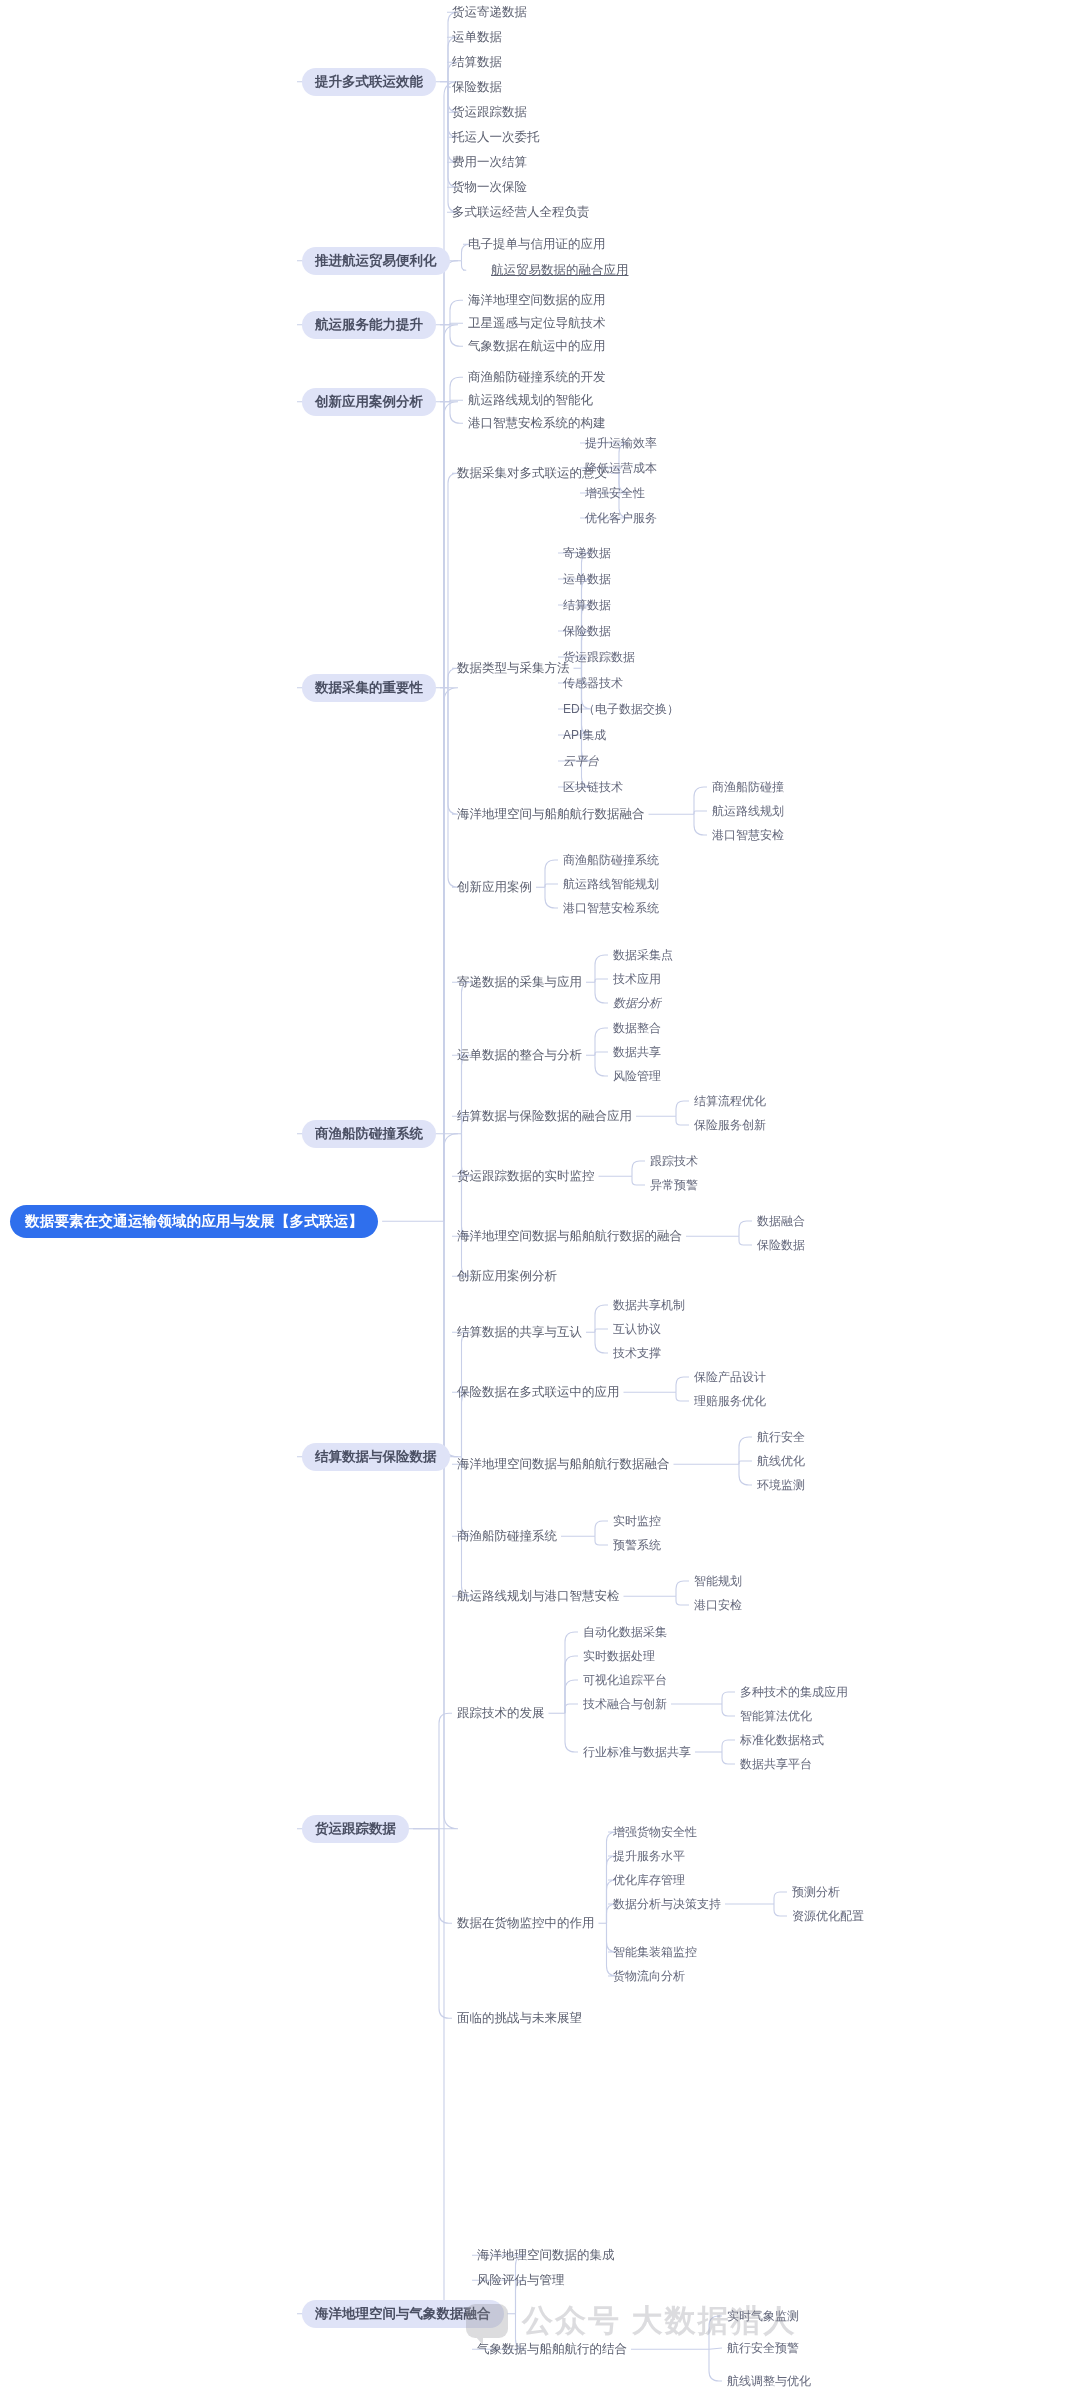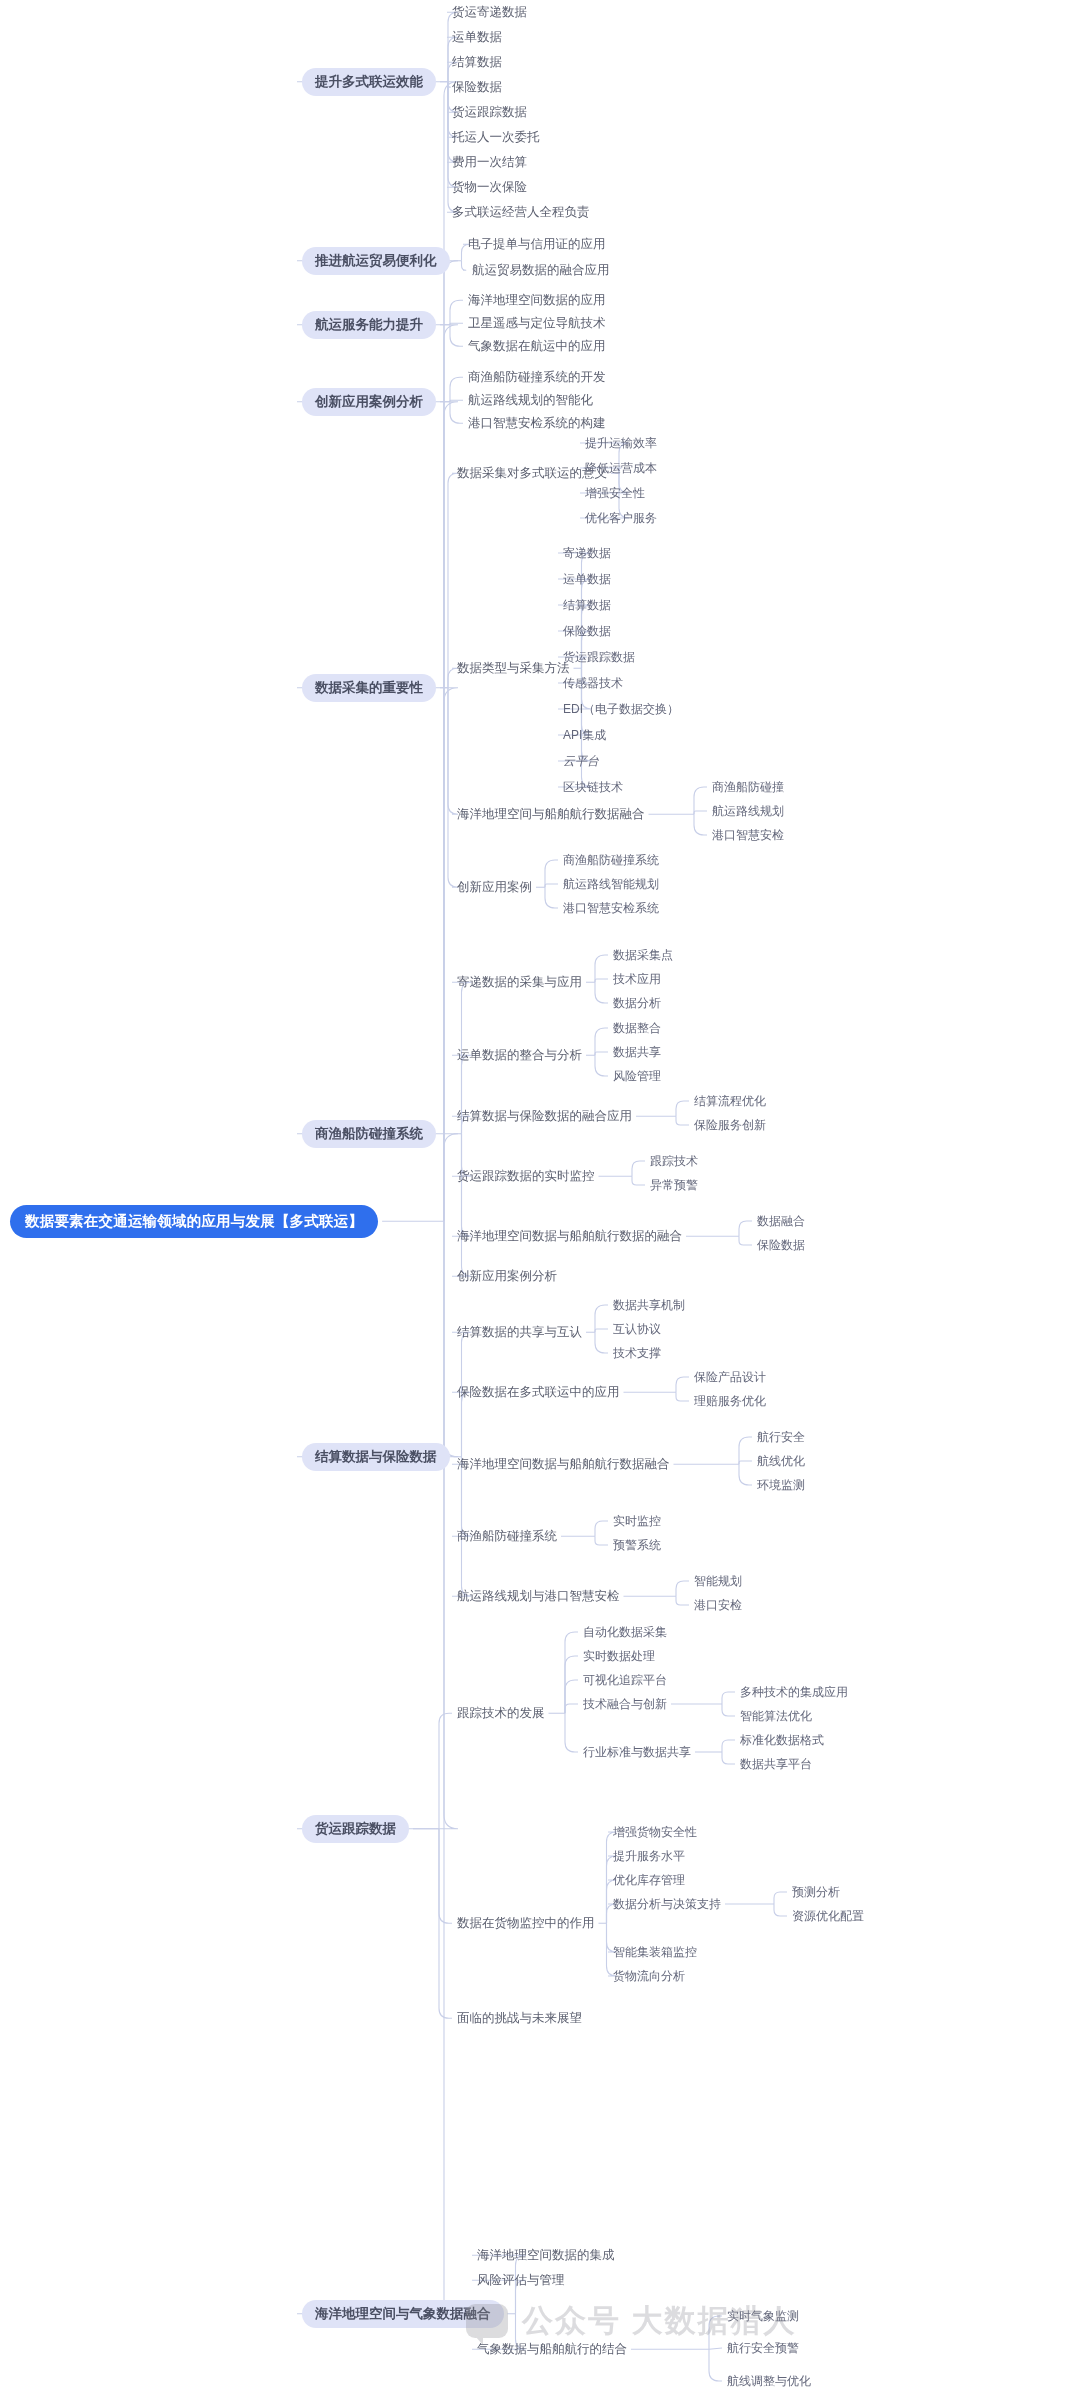--- a/index.html
+++ b/index.html
@@ -243,21 +243,21 @@
       <div class="node n2" style="left: 452px; top: 29px;"><span>运单数据</span></div>
       <div class="node n2" style="left: 452px; top: 54px;"><span>结算数据</span></div>
       <div class="node n2" style="left: 452px; top: 79px;"><span>保险数据</span></div>
       <div class="node n2" style="left: 452px; top: 104px;"><span>货运跟踪数据</span></div>
       <div class="node n2" style="left: 452px; top: 129px;"><span>托运人一次委托</span></div>
       <div class="node n2" style="left: 452px; top: 154px;"><span>费用一次结算</span></div>
       <div class="node n2" style="left: 452px; top: 179px;"><span>货物一次保险</span></div>
       <div class="node n2" style="left: 452px; top: 204px;"><span>多式联运经营人全程负责</span></div>
       <div class="node n1" style="left: 302px; top: 247px;"><span>推进航运贸易便利化</span></div>
       <div class="node n2" style="left: 468px; top: 236px;"><span>电子提单与信用证的应用</span></div>
-      <div class="node n2" style="left: 472px; top: 262px;"><span>航运贸易数据的融合应用</span></div>
+      <div class="node n2" style="left: 491px; top: 262px; text-decoration: underline;"><span>航运贸易数据的融合应用</span></div>
       <div class="node n1" style="left: 302px; top: 311px;"><span>航运服务能力提升</span></div>
       <div class="node n2" style="left: 468px; top: 292px;"><span>海洋地理空间数据的应用</span></div>
       <div class="node n2" style="left: 468px; top: 315px;"><span>卫星遥感与定位导航技术</span></div>
       <div class="node n2" style="left: 468px; top: 338px;"><span>气象数据在航运中的应用</span></div>
       <div class="node n1" style="left: 302px; top: 388px;"><span>创新应用案例分析</span></div>
       <div class="node n2" style="left: 468px; top: 369px;"><span>商渔船防碰撞系统的开发</span></div>
       <div class="node n2" style="left: 468px; top: 392px;"><span>航运路线规划的智能化</span></div>
       <div class="node n2" style="left: 468px; top: 415px;"><span>港口智慧安检系统的构建</span></div>
       <div class="node n1" style="left: 302px; top: 674px;"><span>数据采集的重要性</span></div>
       <div class="node n2" style="left: 457px; top: 465px;"><span>数据采集对多式联运的意义</span></div>
@@ -281,21 +281,21 @@
       <div class="node n3" style="left: 712px; top: 803px;"><span>航运路线规划</span></div>
       <div class="node n3" style="left: 712px; top: 827px;"><span>港口智慧安检</span></div>
       <div class="node n2" style="left: 457px; top: 879px;"><span>创新应用案例</span></div>
       <div class="node n3" style="left: 563px; top: 852px;"><span>商渔船防碰撞系统</span></div>
       <div class="node n3" style="left: 563px; top: 876px;"><span>航运路线智能规划</span></div>
       <div class="node n3" style="left: 563px; top: 900px;"><span>港口智慧安检系统</span></div>
       <div class="node n1" style="left: 302px; top: 1120px;"><span>商渔船防碰撞系统</span></div>
       <div class="node n2" style="left: 457px; top: 974px;"><span>寄递数据的采集与应用</span></div>
       <div class="node n3" style="left: 613px; top: 947px;"><span>数据采集点</span></div>
       <div class="node n3" style="left: 613px; top: 971px;"><span>技术应用</span></div>
-      <div class="node n3" style="left: 613px; top: 995px;"><span>数据分析</span></div>
+      <div class="node n3" style="left: 613px; top: 995px; font-style: italic;"><span>数据分析</span></div>
       <div class="node n2" style="left: 457px; top: 1047px;"><span>运单数据的整合与分析</span></div>
       <div class="node n3" style="left: 613px; top: 1020px;"><span>数据整合</span></div>
       <div class="node n3" style="left: 613px; top: 1044px;"><span>数据共享</span></div>
       <div class="node n3" style="left: 613px; top: 1068px;"><span>风险管理</span></div>
       <div class="node n2" style="left: 457px; top: 1108px;"><span>结算数据与保险数据的融合应用</span></div>
       <div class="node n3" style="left: 694px; top: 1093px;"><span>结算流程优化</span></div>
       <div class="node n3" style="left: 694px; top: 1117px;"><span>保险服务创新</span></div>
       <div class="node n2" style="left: 457px; top: 1168px;"><span>货运跟踪数据的实时监控</span></div>
       <div class="node n3" style="left: 650px; top: 1153px;"><span>跟踪技术</span></div>
       <div class="node n3" style="left: 650px; top: 1177px;"><span>异常预警</span></div>

